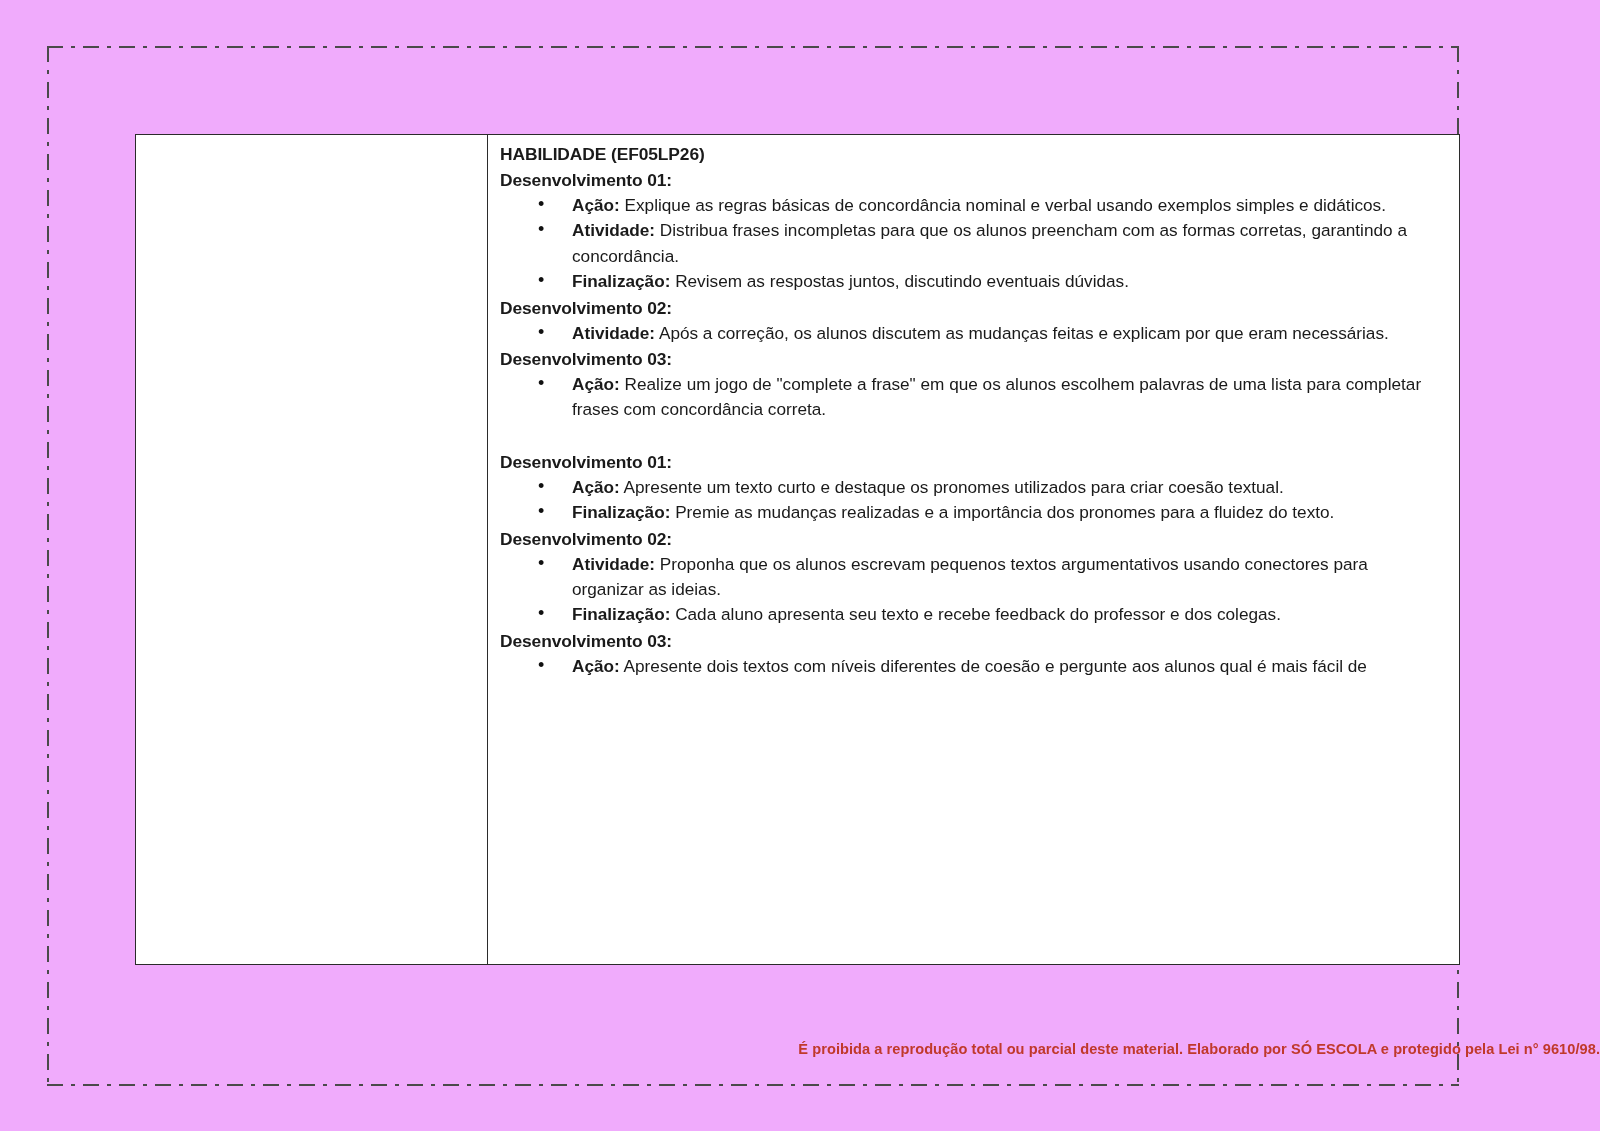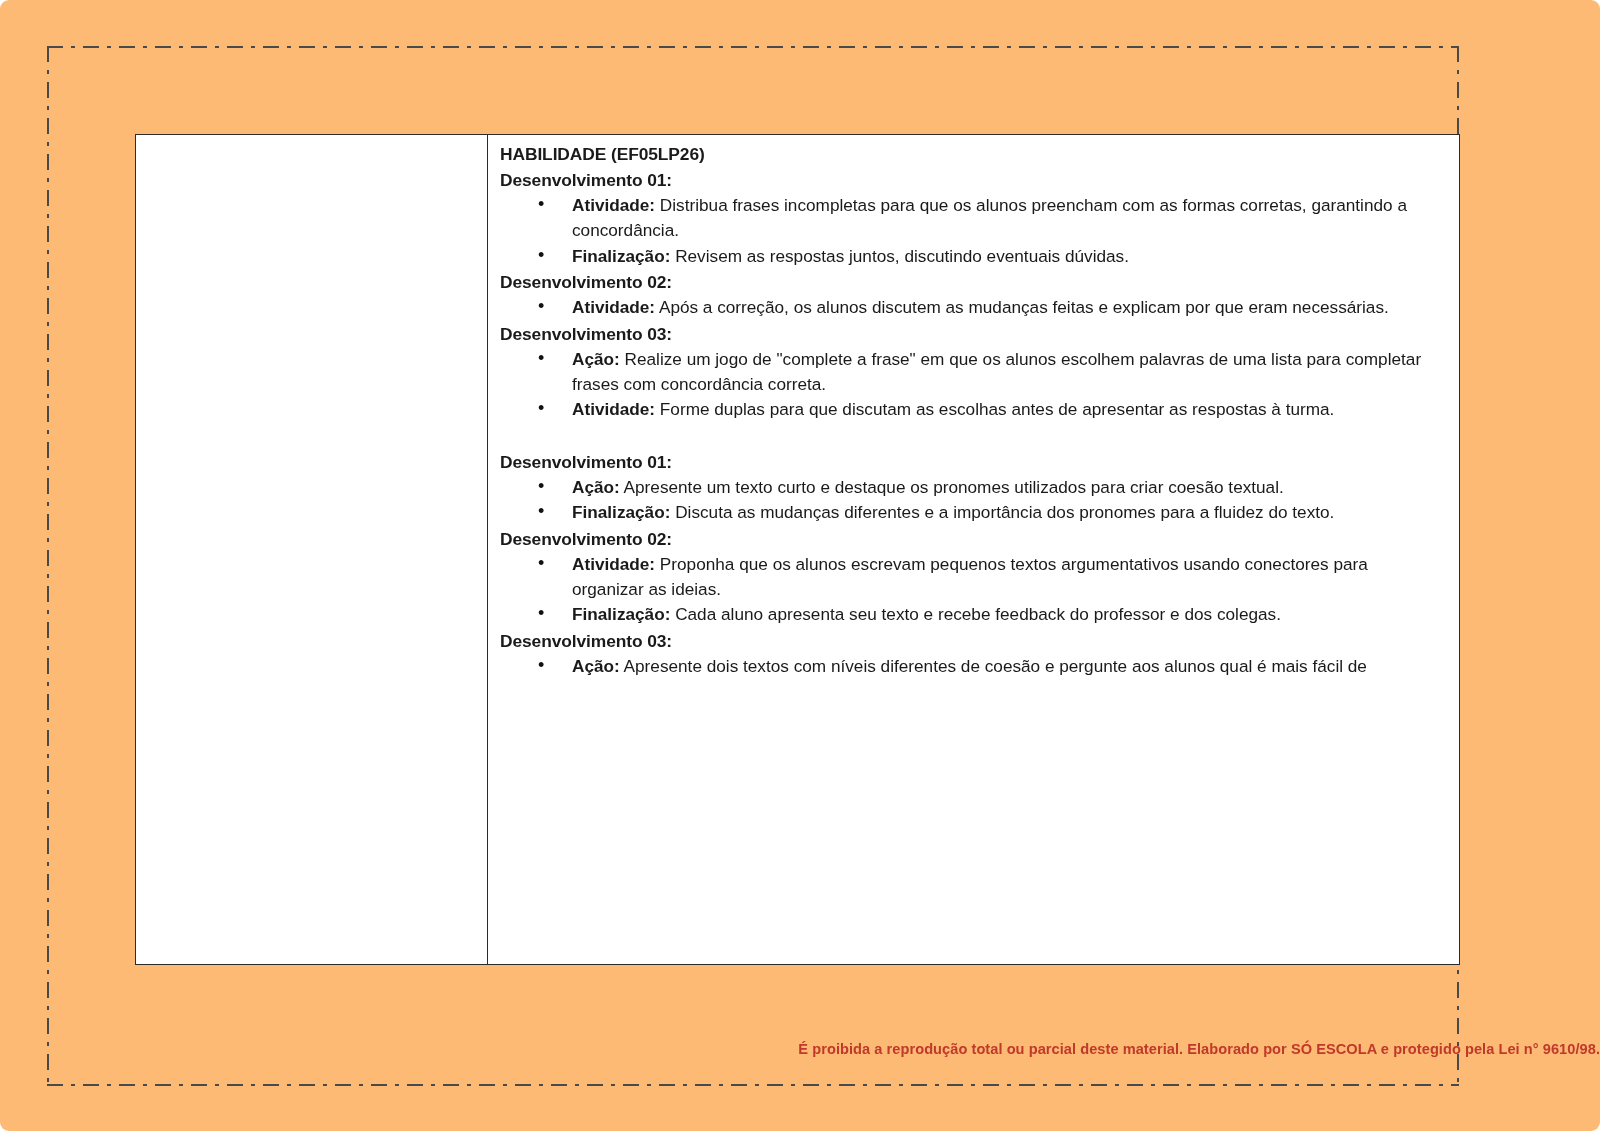--- a/index.html
+++ b/index.html
@@ -6,25 +6,24 @@
   html, body {
     margin: 0;
     padding: 0;
     background: #ffffff;
   }
 
   .page {
     position: relative;
     width: 1600px;
     height: 1131px;
-    background: #fdba74;
+    background: #f0abfc;
     font-family: "Liberation Sans", sans-serif;
     box-sizing: border-box;
     overflow: hidden;
-    border-radius: 9px;
   }
 
   
   .page-frame {
     position: absolute;
     left: 47px;
     top: 46px;
     width: 1412px;
     height: 1040px;
     box-sizing: border-box;
@@ -159,39 +158,39 @@
     <div class="edge right"></div>
   </div>
 
   <div class="content-table">
     <div class="cell-left"></div>
     <div class="cell-right" id="skills-container">
         <div class="skill-block">
           <div class="skill-heading">HABILIDADE (EF05LP26)</div>
           <div class="dev-heading">Desenvolvimento 01:</div>
           <ul class="bullets">
+            <li><span class="lbl">Ação:</span><span class="txt"> Explique as regras básicas de concordância nominal e verbal usando exemplos simples e didáticos.</span></li>
             <li><span class="lbl">Atividade:</span><span class="txt"> Distribua frases incompletas para que os alunos preencham com as formas corretas, garantindo a concordância.</span></li>
             <li><span class="lbl">Finalização:</span><span class="txt"> Revisem as respostas juntos, discutindo eventuais dúvidas.</span></li>
           </ul>
           <div class="dev-heading">Desenvolvimento 02:</div>
           <ul class="bullets">
             <li><span class="lbl">Atividade:</span><span class="txt"> Após a correção, os alunos discutem as mudanças feitas e explicam por que eram necessárias.</span></li>
           </ul>
           <div class="dev-heading">Desenvolvimento 03:</div>
           <ul class="bullets">
             <li><span class="lbl">Ação:</span><span class="txt"> Realize um jogo de "complete a frase" em que os alunos escolhem palavras de uma lista para completar frases com concordância correta.</span></li>
-            <li><span class="lbl">Atividade:</span><span class="txt"> Forme duplas para que discutam as escolhas antes de apresentar as respostas à turma.</span></li>
           </ul>
         </div>
         <div class="spacer-line"></div>
         <div class="skill-block">
           <div class="dev-heading">Desenvolvimento 01:</div>
           <ul class="bullets">
             <li><span class="lbl">Ação:</span><span class="txt"> Apresente um texto curto e destaque os pronomes utilizados para criar coesão textual.</span></li>
-            <li><span class="lbl">Finalização:</span><span class="txt"> Discuta as mudanças diferentes e a importância dos pronomes para a fluidez do texto.</span></li>
+            <li><span class="lbl">Finalização:</span><span class="txt"> Premie as mudanças realizadas e a importância dos pronomes para a fluidez do texto.</span></li>
           </ul>
           <div class="dev-heading">Desenvolvimento 02:</div>
           <ul class="bullets">
             <li><span class="lbl">Atividade:</span><span class="txt"> Proponha que os alunos escrevam pequenos textos argumentativos usando conectores para organizar as ideias.</span></li>
             <li><span class="lbl">Finalização:</span><span class="txt"> Cada aluno apresenta seu texto e recebe feedback do professor e dos colegas.</span></li>
           </ul>
           <div class="dev-heading">Desenvolvimento 03:</div>
           <ul class="bullets">
             <li><span class="lbl">Ação:</span><span class="txt"> Apresente dois textos com níveis diferentes de coesão e pergunte aos alunos qual é mais fácil de</span></li>
           </ul>

